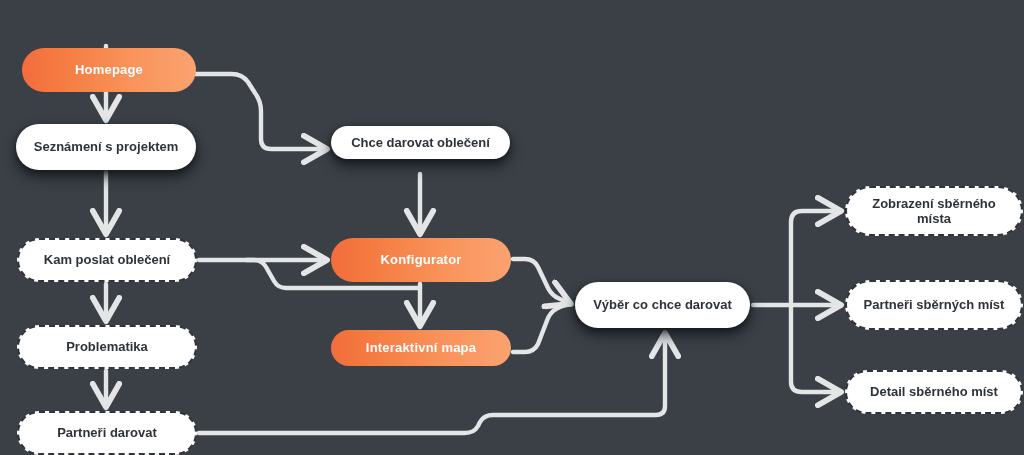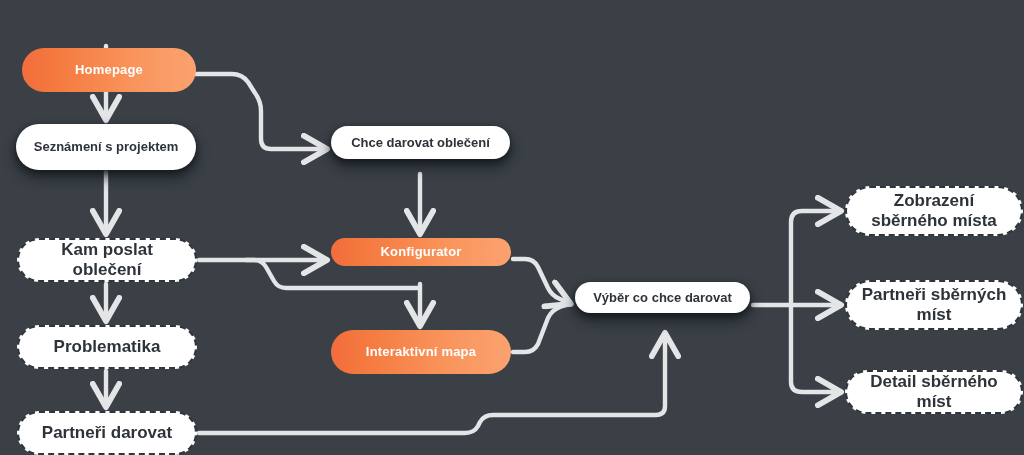--- a/index.html
+++ b/index.html
@@ -49,21 +49,21 @@
     font-size: 13px;
     box-shadow: 0 7px 13px rgba(18, 22, 27, 0.80),
                 0 2px 5px rgba(18, 22, 27, 0.65);
     align-items: center;
   }
   
   .node.dashed {
     background: #ffffff;
     color: #2d3339;
     font-weight: bold;
-    font-size: 17px;
+    font-size: 13px;
     border: 2px dashed #2f353b;
     box-shadow: 0 0 0 0 rgba(0,0,0,0);
   }
   
   .node.accent {
     background: linear-gradient(90deg, #f26d3d 0%, #f4793f 18%, #f9935a 62%, #fba270 100%);
     color: #ffffff;
     font-weight: bold;
     font-size: 13px;
     letter-spacing: 0.2px;
@@ -128,33 +128,33 @@
       </div>
       <div class="node solid" style="left: 16px; top: 124px; width: 180px; height: 46px;">
         <span class="label">Seznámení s projektem</span>
       </div>
       <div class="node solid" style="left: 331px; top: 126px; width: 179px; height: 33px;">
         <span class="label">Chce darovat oblečení</span>
       </div>
       <div class="node dashed" style="left: 17px; top: 238px; width: 180px; height: 44px;">
         <span class="label">Kam poslat oblečení</span>
       </div>
-      <div class="node accent flat" style="left: 331px; top: 238px; width: 180px; height: 28px;">
+      <div class="node accent flat" style="left: 331px; top: 238px; width: 180px; height: 44px;">
         <span class="label">Konfigurator</span>
       </div>
       <div class="node dashed" style="left: 17px; top: 325px; width: 180px; height: 44px; text-align: center;">
         <span class="label">Problematika</span>
       </div>
-      <div class="node accent flat" style="left: 331px; top: 330px; width: 180px; height: 44px;">
+      <div class="node accent flat" style="left: 331px; top: 330px; width: 180px; height: 36px;">
         <span class="label">Interaktivní mapa</span>
       </div>
       <div class="node dashed" style="left: 17px; top: 411px; width: 180px; height: 44px;">
         <span class="label">Partneři darovat</span>
       </div>
-      <div class="node solid" style="left: 575px; top: 282px; width: 175px; height: 31px;">
+      <div class="node solid" style="left: 575px; top: 282px; width: 175px; height: 46px;">
         <span class="label">Výběr co chce darovat</span>
       </div>
       <div class="node dashed" style="left: 845px; top: 186px; width: 178px; height: 50px;">
         <span class="label">Zobrazení sběrného místa</span>
       </div>
       <div class="node dashed" style="left: 845px; top: 280px; width: 178px; height: 50px;">
         <span class="label">Partneři sběrných míst</span>
       </div>
       <div class="node dashed" style="left: 845px; top: 370px; width: 178px; height: 44px;">
         <span class="label">Detail sběrného míst</span>

